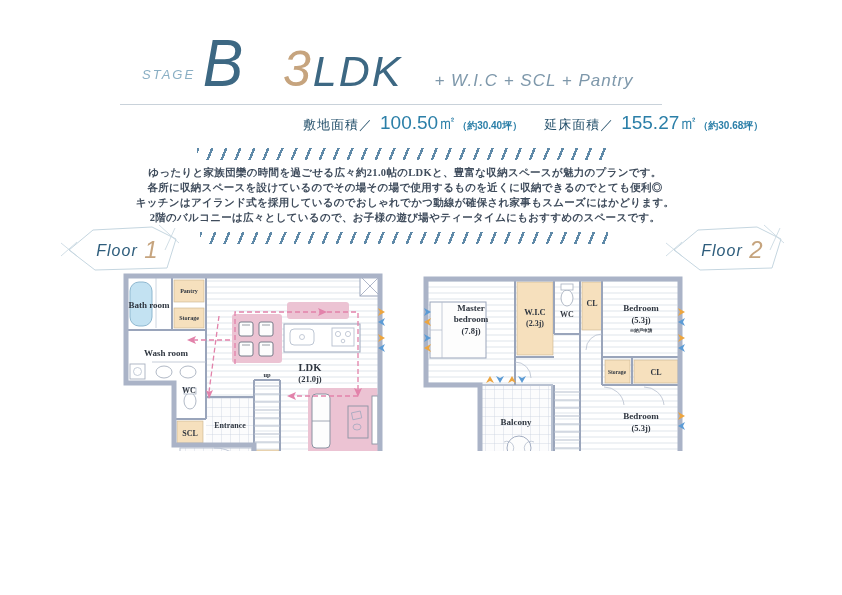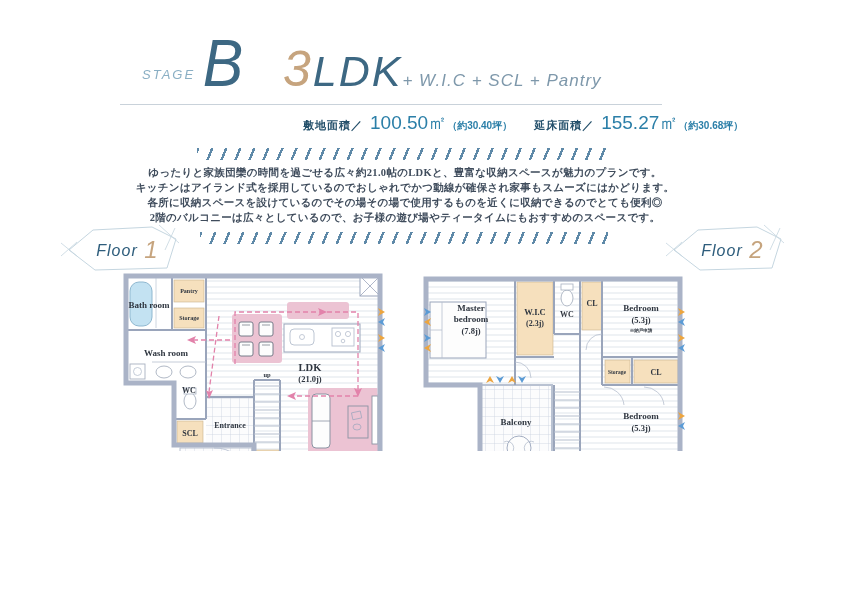--- a/index.html
+++ b/index.html
@@ -6,26 +6,26 @@
   body { background:#fff; font-family:"Liberation Sans", sans-serif; }
   #page { position:relative; width:842px; height:451px; background:#ffffff; overflow:hidden; }
 
   
   .stage-group { position:absolute; left:142px; top:30px; display:flex; align-items:flex-end; }
   .stage-label { font-size:13px; letter-spacing:2px; color:#8aafc4; font-weight:400; margin-bottom:14px; font-style:italic; }
   .stage-letter { font-size:66px; font-weight:300; color:#3d6883; line-height:1; margin-left:6px; font-style:italic; transform:scaleX(.92); }
   .plan-title { position:absolute; left:283px; top:44px; display:flex; align-items:baseline; }
   .plan-number { font-size:50px; color:#c6a47e; font-weight:300; line-height:1; font-style:italic; }
   .plan-ldk { font-size:43px; color:#3d6883; font-weight:300; letter-spacing:2px; line-height:1; font-style:italic; margin-left:2px; }
-  .plan-extras { font-size:17px; color:#7e98ab; font-weight:300; letter-spacing:1px; margin-left:0; font-style:italic; }
+  .plan-extras { font-size:17px; color:#7e98ab; font-weight:300; letter-spacing:1px; margin-left:32px; font-style:italic; }
   .header-rule { position:absolute; left:120px; top:104px; width:542px; height:1px; background:#c9d2da; }
 
   .areas { position:absolute; left:303px; top:110px; display:flex; gap:22px; align-items:baseline; }
   .area-group { display:flex; align-items:baseline; }
-  .area-label { font-size:11px; font-weight:700; color:#24506b; letter-spacing:1px; }
+  .area-label { font-size:13px; font-weight:400; color:#24506b; letter-spacing:1px; }
   .area-value { font-size:19px; font-weight:500; color:#2b7fa8; letter-spacing:0; margin-left:7px; }
   .area-tsubo { font-size:10px; font-weight:600; color:#2b7fa8; margin-left:0; }
 
   
   .hatch { position:absolute; height:12px;
     background:repeating-linear-gradient(112deg, #5e89a8 0, #5e89a8 2.4px, transparent 2.4px, transparent 13px); }
   .hatch1 { left:197px; top:148px; width:410px; }
   .hatch2 { left:200px; top:232px; width:408px; }
 
   
@@ -92,22 +92,22 @@
       <span class="area-value">155.27㎡</span>
       <span class="area-tsubo">（約30.68坪）</span>
     </div>
   </div>
 
   <div class="hatch hatch1"></div>
   <div class="hatch hatch2"></div>
 
   <div class="description">
     <div>ゆったりと家族団欒の時間を過ごせる広々約21.0帖のLDKと、豊富な収納スペースが魅力のプランです。</div>
+    <div>各所に収納スペースを設けているのでその場その場で使用するものを近くに収納できるのでとても便利◎</div>
     <div>キッチンはアイランド式を採用しているのでおしゃれでかつ動線が確保され家事もスムーズにはかどります。</div>
-    <div>各所に収納スペースを設けているのでその場その場で使用するものを近くに収納できるのでとても便利◎</div>
     <div>2階のバルコニーは広々としているので、お子様の遊び場やティータイムにもおすすめのスペースです。</div>
   </div>
 
   <svg class="badge badge1" viewBox="0 0 135 55">
     <polygon points="14,28 38,8 97,5 121,17 112,46 40,48" fill="none" stroke="#c5d6e0" stroke-width="1"></polygon>
     <path d="M6,21 L22,34 M6,34 L22,20 M104,3 L124,21 M120,6 L110,28" stroke="#c5d6e0" stroke-width="0.8" fill="none"></path>
     <text x="62" y="34" text-anchor="middle" font-size="16" font-style="italic" fill="#2e5d7c" letter-spacing="1">Floor</text>
     <text x="96" y="36" text-anchor="middle" font-size="24" font-style="italic" fill="#c6a47e">1</text>
   </svg>
 

